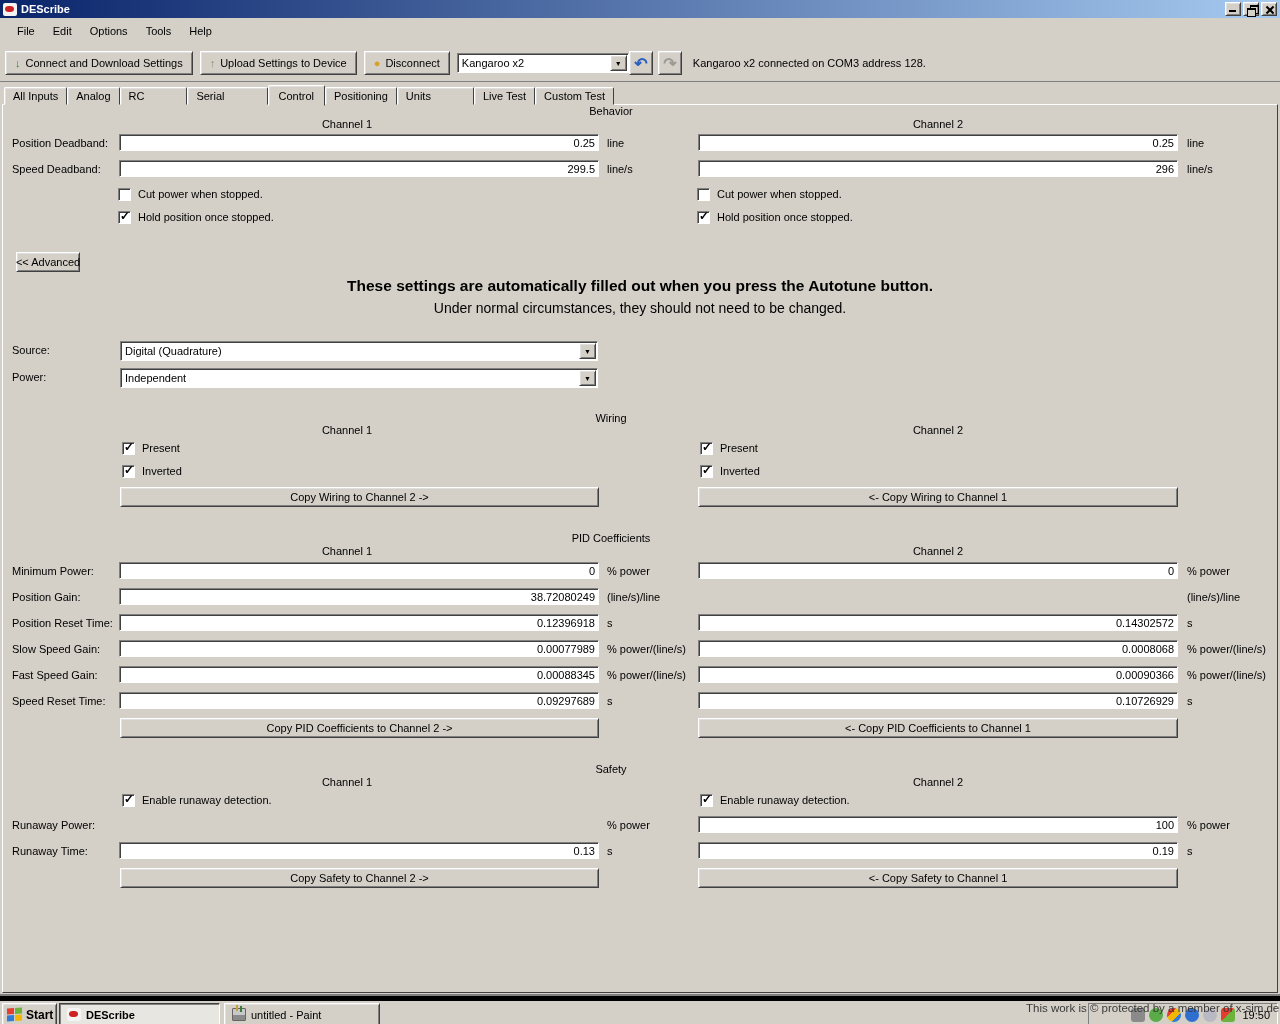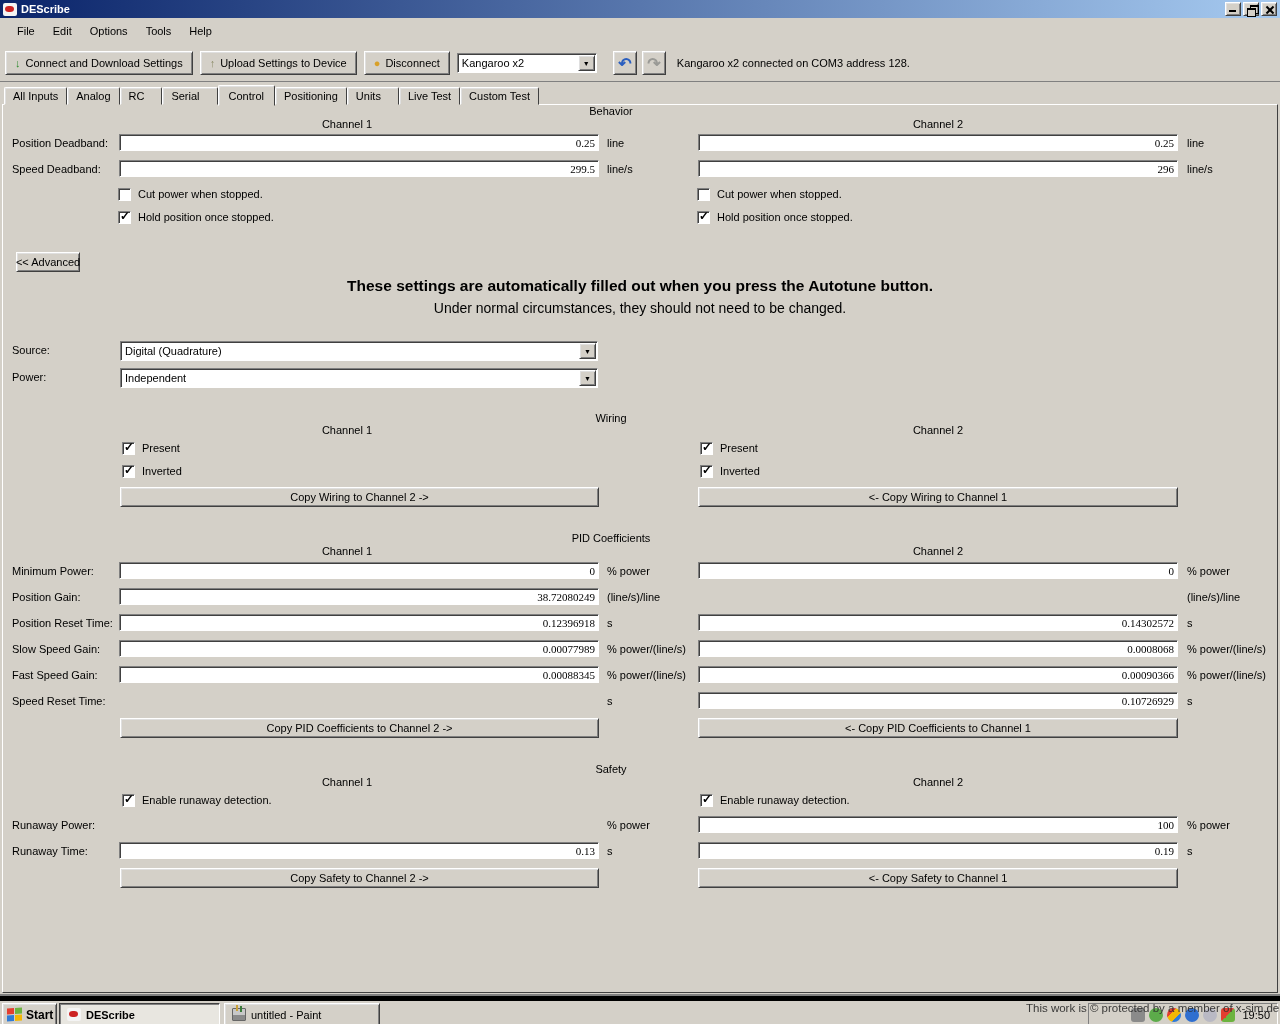--- a/index.html
+++ b/index.html
@@ -38,43 +38,43 @@
   .tb-btn { height:24px; display:flex; align-items:center; gap:5px; padding:0 9px; margin-right:7px; white-space:nowrap; }
   .tb-ico { font-size:11px; font-weight:bold; line-height:1; }
   .ico-connect { color:#2c8a2c; }
   .ico-upload { color:#8a8a66; }
   .ico-disconnect { color:#d8a028; }
   .combo { height:20px; background:#fff; border:1px solid; border-color:#808080 #fff #fff #808080;
     box-shadow: inset 1px 1px 0 #404040; display:flex; align-items:center; }
   .combo .ctext { flex:1; padding-left:4px; white-space:nowrap; overflow:hidden; }
   .combo .cdrop { width:17px; height:16px; margin-right:1px; flex:none;
     display:flex; align-items:center; justify-content:center; font-size:7px; color:#000; }
-  .device-combo { width:140px; margin-right:16px; }
+  .device-combo { width:172px; margin-right:0; }
   .round-btn { width:24px; height:24px; display:flex; align-items:center; justify-content:center;
     font-size:16px; font-weight:bold; margin-right:5px; }
   .undo-glyph { color:#2b5fbf; } .redo-glyph { color:#9a9a96; }
   .status-text { margin-left:6px; }
   
   .tabs { position:absolute; top:84px; left:4px; height:21px; display:flex; align-items:flex-end; z-index:3; }
   .tab { height:18px; padding:0 8px; display:flex; align-items:center; white-space:nowrap;
     background:#d4d0c8; border:1px solid; border-color:#ffffff #404040 #d4d0c8 #ffffff;
     box-shadow: inset 1px 1px 0 #dfdfdf; border-top-left-radius:2px; border-top-right-radius:2px; }
-  .tab.wide { padding-right:17px; }
+  .tab.wide { padding-right:42px; }
   .tab.selected { height:21px; padding:0 10px; position:relative; z-index:4; margin-bottom:-1px; background:#d4d0c8; }
   
   .panel { position:absolute; top:104px; left:2px; width:1276px; height:889px;
     border-top:1px solid #ffffff; border-left:1px solid #ffffff;
     border-right:1px solid #404040; border-bottom:1px solid #404040; background:#d4d0c8; }
   .abs { position:absolute; }
   .group-label { position:absolute; left:0; width:1222px; text-align:center; }
   .ch-header { position:absolute; width:480px; text-align:center; }
   .ch-header.c1h { left:107px; } .ch-header.c2h { left:698px; }
   .row { position:absolute; left:0; width:1280px; height:18px; }
   .row .flabel { position:absolute; left:12px; top:3px; white-space:nowrap; }
-  .tfield { position:absolute; top:0; height:17px; font-family:Liberation Serif, serif; font-size:11px;
+  .tfield { position:absolute; top:0; height:17px; font-family:Liberation Sans, sans-serif; font-size:11px;
     text-align:right; padding:0 3px 0 3px; background:#fff;
     border:1px solid; border-color:#808080 #ffffff #ffffff #808080; box-shadow: inset 1px 1px 0 #404040; }
   .tfield.c1 { left:119px; width:480px; } .tfield.c2 { left:698px; width:480px; }
   .unit { position:absolute; top:3px; white-space:nowrap; }
   .unit.u1 { left:607px; } .unit.u2 { left:1187px; }
   .cbrow { position:absolute; display:flex; align-items:center; gap:7px; height:14px; }
   .cb { width:13px; height:13px; background:#fff; position:relative; flex:none;
     border:1px solid; border-color:#808080 #ffffff #ffffff #808080; box-shadow: inset 1px 1px 0 #404040; }
   .cb.checked::after { content:"✓"; position:absolute; left:1px; top:-3px; font-size:12px; font-weight:bold; color:#000; }
   .push-btn { position:absolute; height:20px; display:flex; align-items:center; justify-content:center; white-space:nowrap; }
@@ -275,20 +275,21 @@
 </div>
 <div class="row" style="top:666px">
   <span class="flabel">Fast Speed Gain:</span>
   <input class="tfield c1" value="0.00088345" style="">
   <span class="unit u1">% power/(line/s)</span>
   <input class="tfield c2" value="0.00090366" style="">
   <span class="unit u2">% power/(line/s)</span>
 </div>
 <div class="row" style="top:692px">
   <span class="flabel">Speed Reset Time:</span>
+  <input class="tfield c1" value="0.09297689" style="">
   <span class="unit u1">s</span>
   <input class="tfield c2" value="0.10726929" style="">
   <span class="unit u2">s</span>
 </div>
 <div class="push-btn raised copy1" style="top:718px">Copy PID Coefficients to Channel 2 -&gt;</div>
 <div class="push-btn raised copy2" style="top:718px">&lt;- Copy PID Coefficients to Channel 1</div>
 
 <div class="group-label" style="top:763px">Safety</div>
 <div class="ch-header c1h" style="top:776px">Channel 1</div>
 <div class="ch-header c2h" style="top:776px">Channel 2</div>

